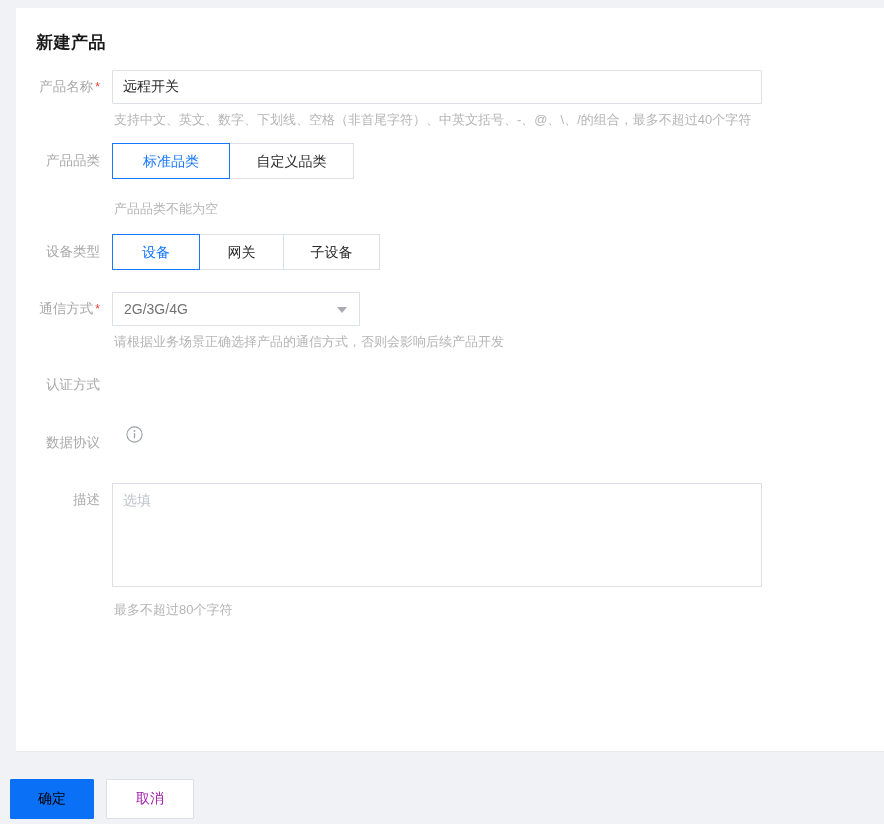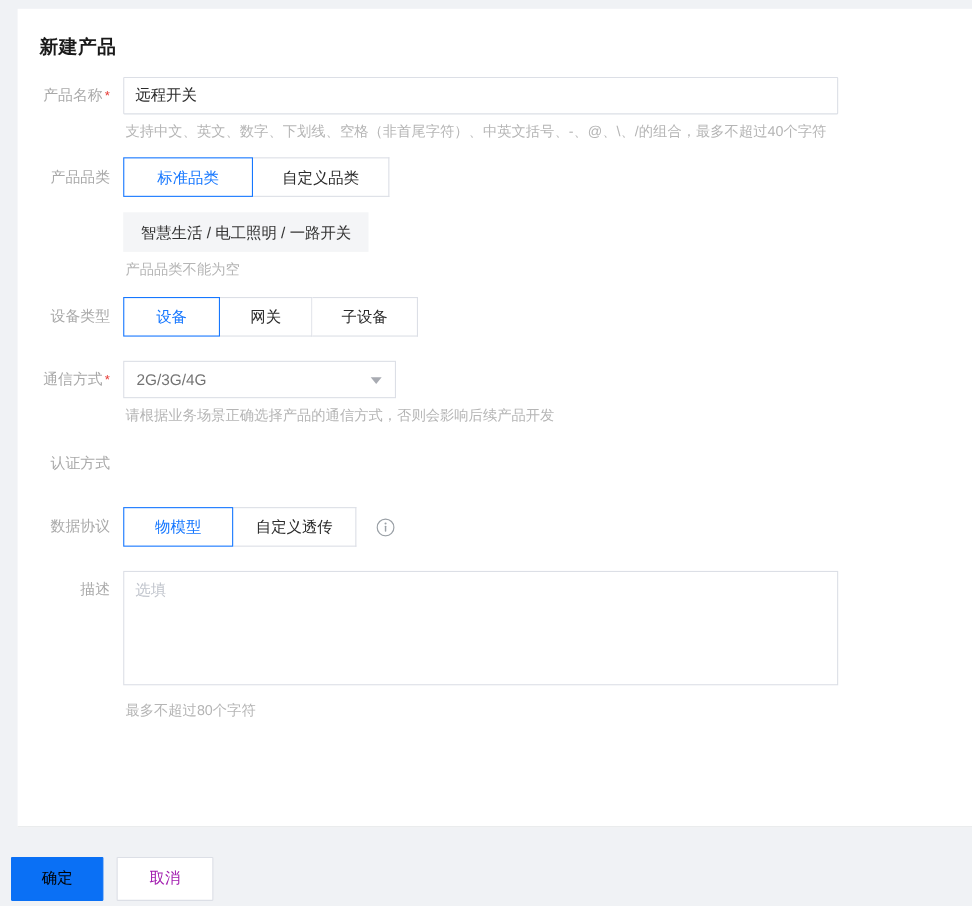--- a/index.html
+++ b/index.html
@@ -259,21 +259,20 @@
       </div>
 
       <div class="row" style="margin-top:14px;">
         <div class="label" style="line-height:36px;">产品品类</div>
         <div class="field">
           <div class="seg">
             <button class="seg-btn active" style="width:118px;">标准品类</button>
             <button class="seg-btn" style="width:124px;">自定义品类</button>
           </div>
           <div style="height:14px;"></div>
-          <div class="chip">智慧生活 / 电工照明 / 一路开关</div>
           <div class="hint">产品品类不能为空</div>
         </div>
       </div>
 
       <div class="row" style="margin-top:16px;">
         <div class="label" style="line-height:36px;">设备类型</div>
         <div class="field">
           <div class="seg">
             <button class="seg-btn active" style="width:88px;">设备</button>
             <button class="seg-btn" style="width:84px;">网关</button>
@@ -295,24 +294,20 @@
         </div>
       </div>
 
       <div class="row" style="margin-top:16px;">
         <div class="label" style="line-height:36px;">认证方式</div>
       </div>
 
       <div class="row" style="margin-top:22px;">
         <div class="label" style="line-height:36px;">数据协议</div>
         <div class="field">
-          <div class="seg" style="vertical-align:middle;">
-            <button class="seg-btn active" style="width:100px;">物模型</button>
-            <button class="seg-btn" style="width:112px;">自定义透传</button>
-          </div>
           <span class="info-icon">
             <svg width="17" height="17" viewBox="0 0 17 17">
               <circle cx="8.5" cy="8.5" r="7.6" fill="none" stroke="#9aa0a6" stroke-width="1.1"></circle>
               <circle cx="8.5" cy="4.9" r="0.95" fill="#9aa0a6"></circle>
               <rect x="7.85" y="6.9" width="1.3" height="5.4" rx="0.55" fill="#9aa0a6"></rect>
             </svg>
           </span>
         </div>
       </div>
 

